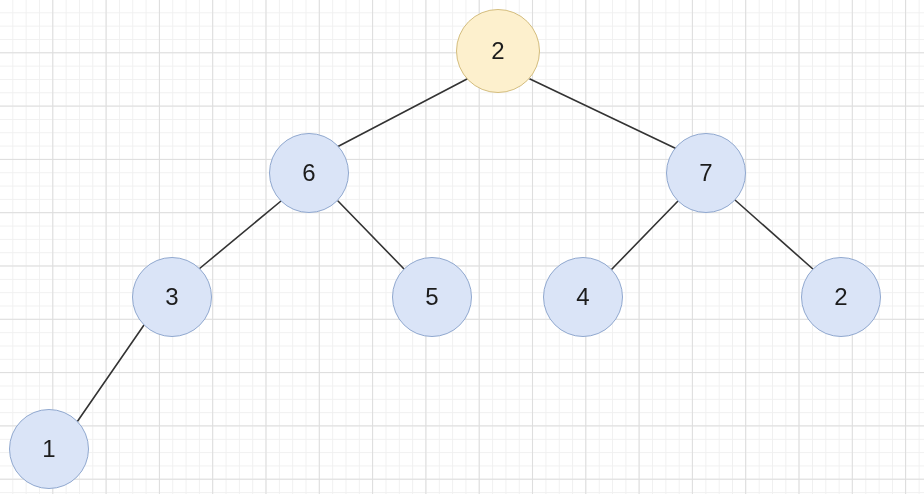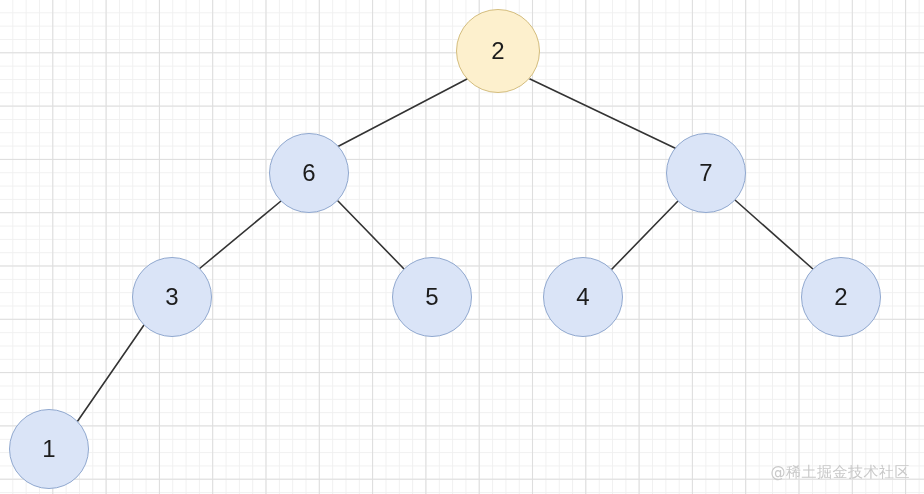--- a/index.html
+++ b/index.html
@@ -104,15 +104,14 @@
         <span class="node-label">4</span>
       </div>
       <div class="node node-blue" style="left: 801px; top: 257px; width: 80px; height: 80px;">
         <span class="node-label">2</span>
       </div>
       <div class="node node-blue" style="left: 9px; top: 409px; width: 80px; height: 80px;">
         <span class="node-label">1</span>
       </div>
     </div>
 
-  <div id="watermark">@稀土掘金技术社区</div>
 
 </div>
 
 </body></html>

